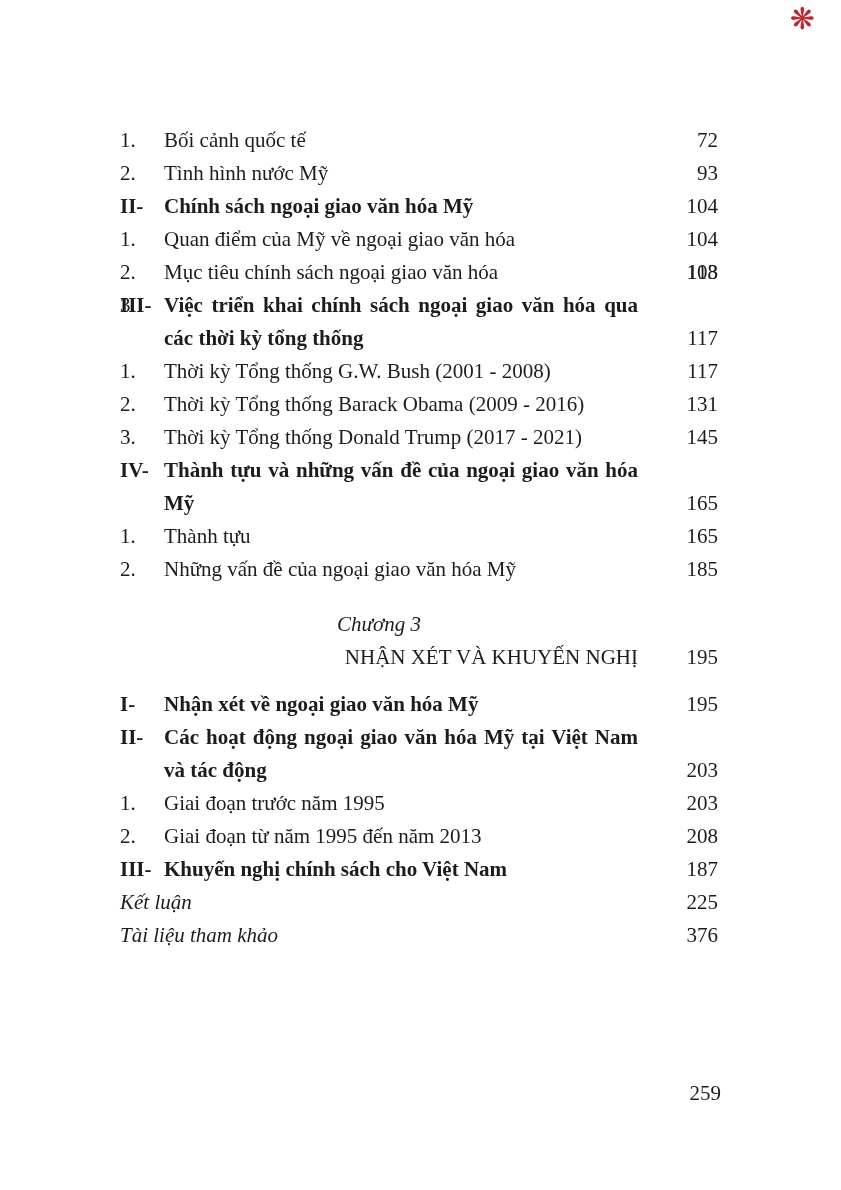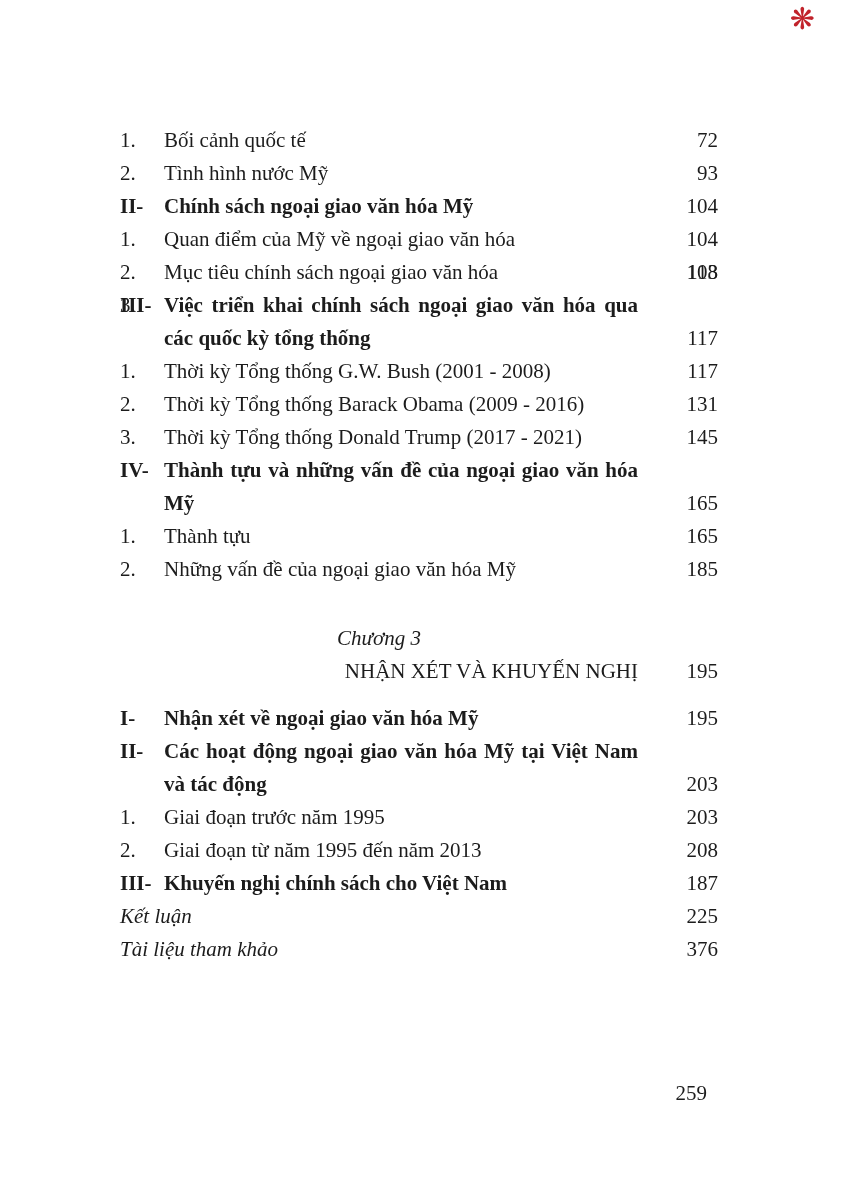--- a/index.html
+++ b/index.html
@@ -21,21 +21,21 @@
     color: #c1232b;
   }
   .toc {
     position: absolute;
     left: 120px;
     top: 124px;
     width: 598px;
     font-size: 21px;
     line-height: 33px;
   }
-  .toc-section:nth-child(2) { margin-top: 36px; }
+  .toc-section:nth-child(2) { margin-top: 22px; }
   .toc-section:nth-child(3) { }
   .chapter-label {
     padding-right: 80px;
     text-align: center;
     font-style: italic;
   }
   .chapter-title {
     position: relative;
     padding-right: 80px;
     text-align: right;
@@ -54,39 +54,39 @@
   .pg {
     position: absolute;
     right: 0;
     bottom: 0;
     font-weight: normal;
     font-style: normal;
   }
   .folio {
     position: absolute;
     top: 1081px;
-    right: 134px;
+    right: 120px;
     font-size: 21px;
   }
 </style>
 </head>
 <body>
 
 <div class="sheet">
   <span class="flower">❋</span>
 
   <div class="toc">
       <section class="toc-section">
         <div class="entry normal"><span class="marker">1.</span><span class="text">Bối cảnh quốc tế</span><span class="pg">72</span></div>
         <div class="entry normal"><span class="marker">2.</span><span class="text">Tình hình nước Mỹ</span><span class="pg">93</span></div>
         <div class="entry bold"><span class="marker">II-</span><span class="text">Chính sách ngoại giao văn hóa Mỹ</span><span class="pg">104</span></div>
         <div class="entry normal"><span class="marker">1.</span><span class="text">Quan điểm của Mỹ về ngoại giao văn hóa</span><span class="pg">104</span></div>
         <div class="entry normal"><span class="marker">2.</span><span class="text">Mục tiêu chính sách ngoại giao văn hóa</span><span class="pg">108</span></div>
         <div class="entry normal"><span class="marker">3.</span><span class="pg">113</span></div>
-        <div class="entry bold"><span class="marker">III-</span><span class="text">Việc triển khai chính sách ngoại giao văn hóa qua các quốc kỳ tổng thống</span><span class="pg">117</span></div>
+        <div class="entry bold"><span class="marker">III-</span><span class="text">Việc triển khai chính sách ngoại giao văn hóa qua các thời kỳ tổng thống</span><span class="pg">117</span></div>
         <div class="entry normal"><span class="marker">1.</span><span class="text">Thời kỳ Tổng thống G.W. Bush (2001 - 2008)</span><span class="pg">117</span></div>
         <div class="entry normal"><span class="marker">2.</span><span class="text">Thời kỳ Tổng thống Barack Obama (2009 - 2016)</span><span class="pg">131</span></div>
         <div class="entry normal"><span class="marker">3.</span><span class="text">Thời kỳ Tổng thống Donald Trump (2017 - 2021)</span><span class="pg">145</span></div>
         <div class="entry bold"><span class="marker">IV-</span><span class="text">Thành tựu và những vấn đề  của ngoại giao văn hóa Mỹ</span><span class="pg">165</span></div>
         <div class="entry normal"><span class="marker">1.</span><span class="text">Thành tựu</span><span class="pg">165</span></div>
         <div class="entry normal"><span class="marker">2.</span><span class="text">Những vấn đề của ngoại giao văn hóa Mỹ</span><span class="pg">185</span></div>
       </section>
       <section class="toc-section">
         <div class="chapter-label">Chương 3</div>
         <div class="chapter-title"><span>NHẬN XÉT VÀ KHUYẾN NGHỊ</span><span class="pg">195</span></div>

